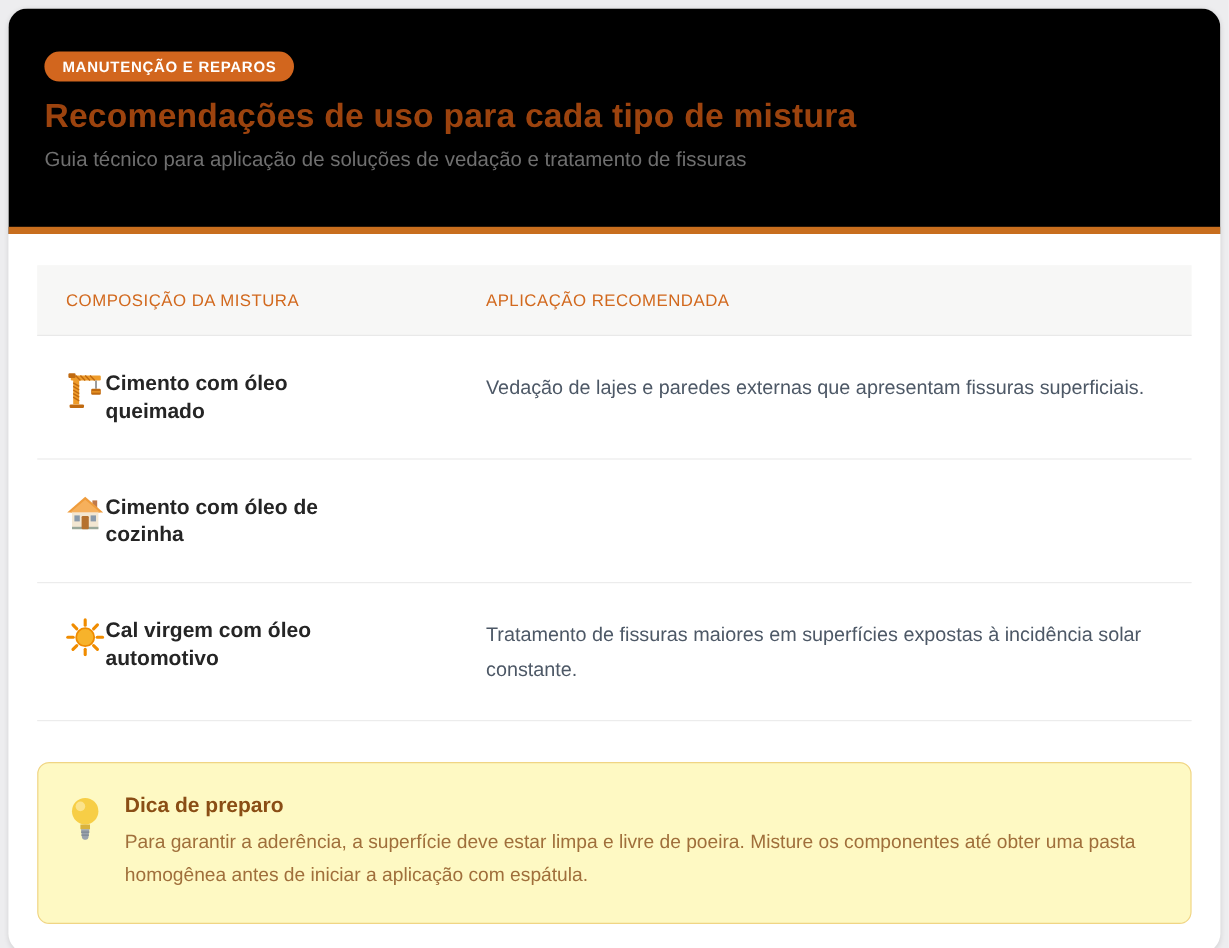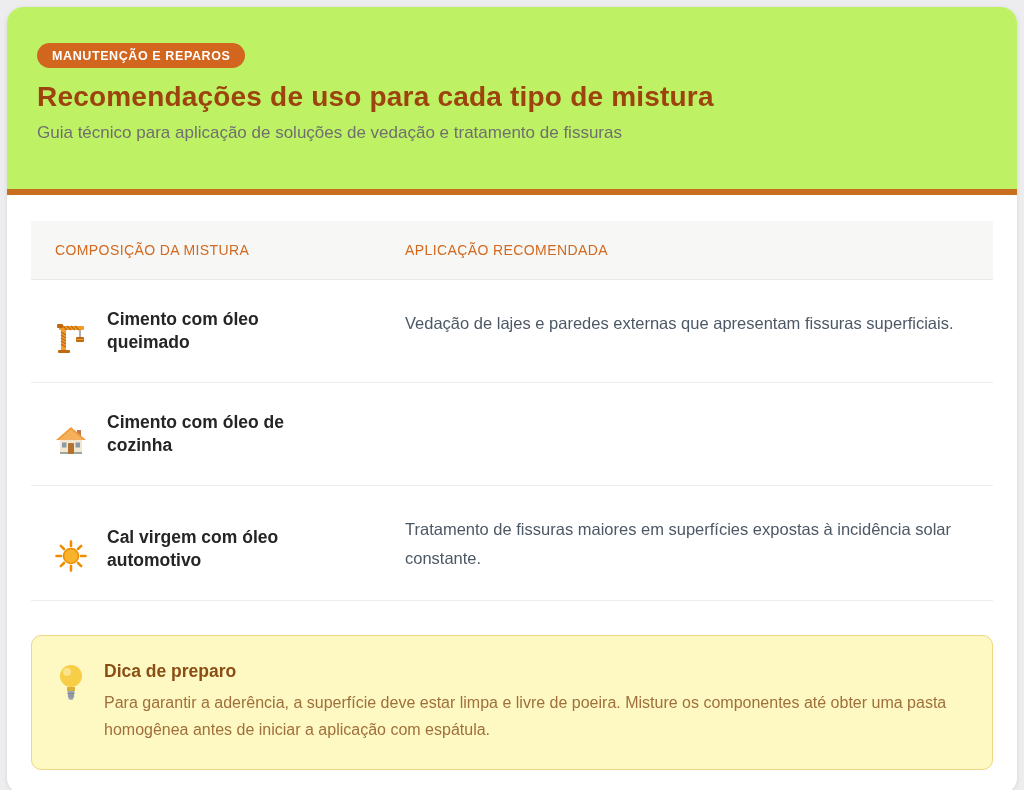--- a/index.html
+++ b/index.html
@@ -13,21 +13,21 @@
     width: 1010px;
     min-height: 776px;
     margin: 7px auto;
     background: #FFFFFF;
     border-radius: 16px;
     box-shadow: 0 1px 4px rgba(0,0,0,0.10);
     overflow: hidden;
   }
   
   .hero {
-    background: #bef264;
+    background: #000000;
     padding: 36px 30px 46px 30px;
     border-bottom: 6px solid #C86E1E;
   }
   .badge {
     display: inline-block;
     background: #D2661E;
     color: #FFFFFF;
     font-size: 12.5px;
     font-weight: bold;
     letter-spacing: 0.6px;
@@ -63,21 +63,21 @@
     color: #D2691E;
     font-size: 14px;
     font-weight: normal;
     letter-spacing: 0.4px;
   }
   .t-row {
     padding-top: 28px;
     padding-bottom: 28px;
     border-bottom: 1px solid #ECECEC;
   }
-  .comp-cell { display: flex; align-items: flex-end; gap: 20px; }
+  .comp-cell { display: flex; align-items: flex-start; gap: 1px; }
   .row-icon { width: 32px; height: 32px; flex: 0 0 32px; margin-top: 1px; }
   .comp-label {
     font-size: 17.5px;
     font-weight: bold;
     color: #252525;
     line-height: 1.32;
     max-width: 215px;
   }
   .app-cell {
     font-size: 16.5px;

